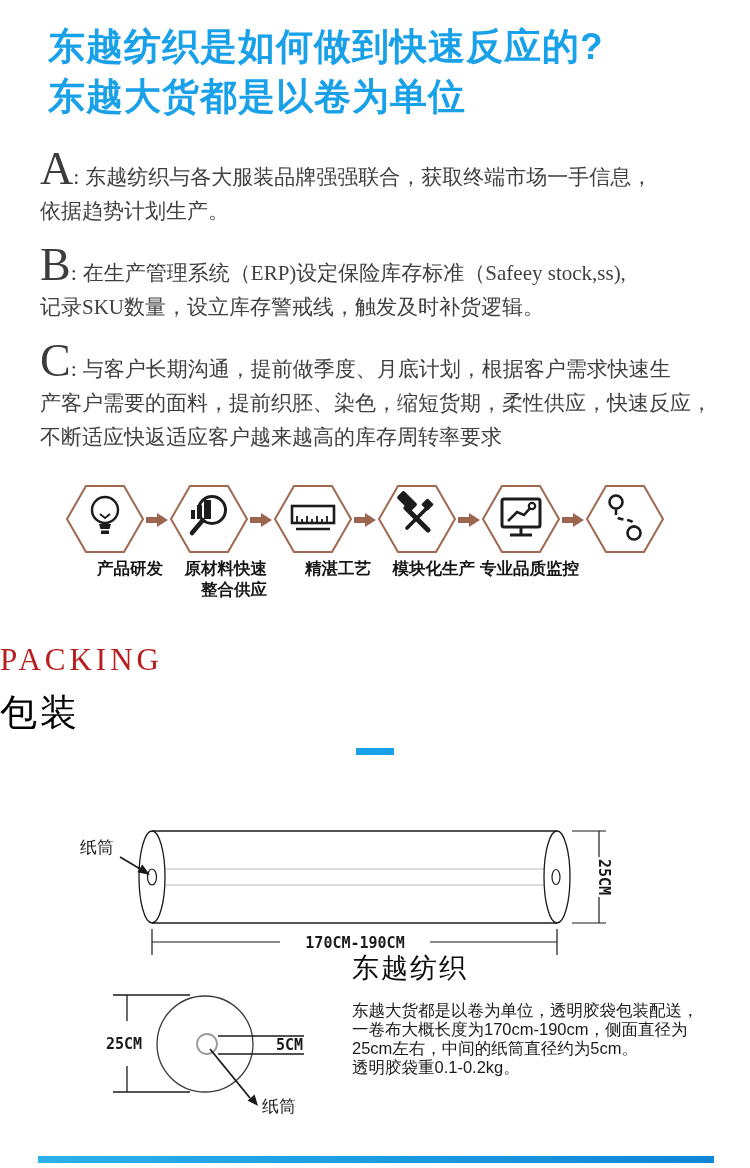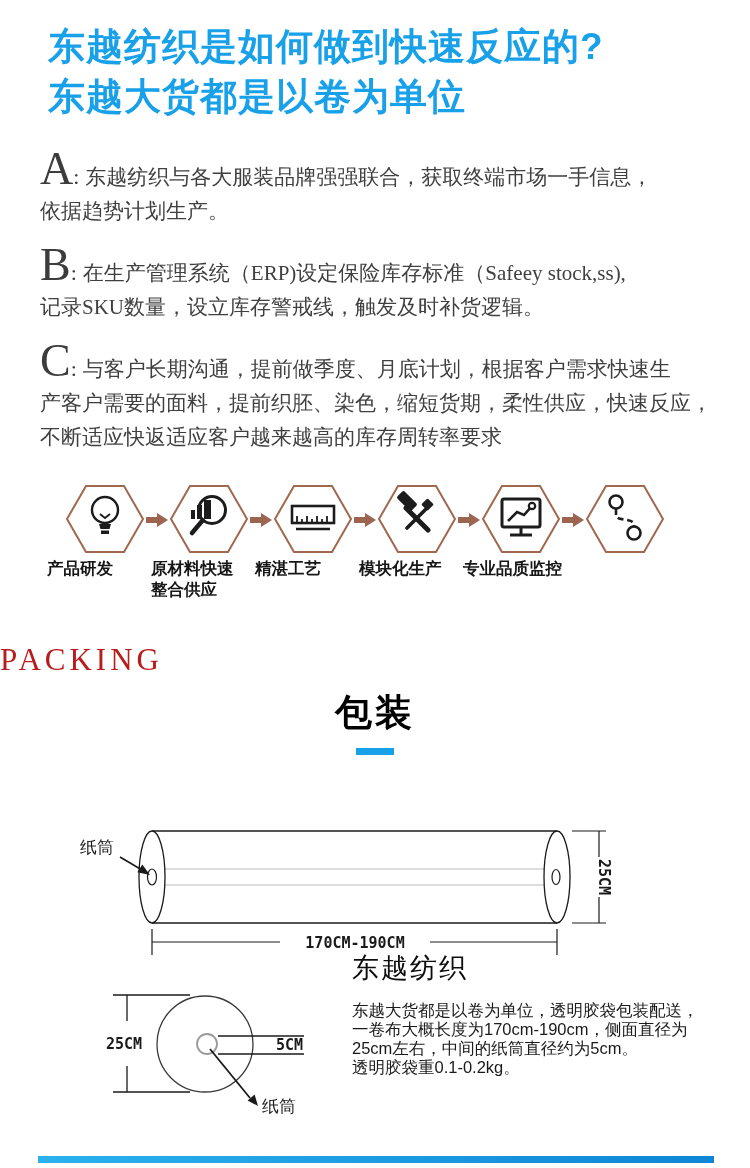--- a/index.html
+++ b/index.html
@@ -37,34 +37,34 @@
   .para-text { white-space: pre-line; }
 
   
   .steps {
     position: absolute; left: 64px; top: 483px;
     display: flex; align-items: flex-start;
   }
   .step { width: 82px; display: flex; flex-direction: column; align-items: center; }
   .step-label {
     margin-top: 3px; width: 116px; margin-left: -17px; margin-right: -17px;
-    text-align: left; font-size: 16.5px; line-height: 21px;
+    text-align: right; font-size: 16.5px; line-height: 21px;
     color: #161616; font-weight: 600; white-space: pre-line;
   }
   .step-arrow { width: 22px; margin-top: 28px; flex: 0 0 auto; }
 
   
   .packing-en {
     position: absolute; left: 0; top: 642px; width: 750px; text-align: left;
     font-family: "Liberation Serif", "DejaVu Serif", serif;
     font-size: 31px; color: #b91c1c; letter-spacing: 4px; font-weight: 400;
   }
   .packing-cn {
-    position: absolute; left: 0; top: 688px; width: 750px; text-align: center;
-    font-size: 37px; color: #000; letter-spacing: 3px; font-weight: 700;
+    position: absolute; left: 0; top: 688px; width: 750px; 
+    font-size: 37px; color: #000; letter-spacing: 3px; font-weight: 400;
   }
   .accent-dash {
     position: absolute; left: 356px; top: 748px; width: 38px; height: 7px;
     background: #18a0e8;
   }
 
   
   .roll-svg { position: absolute; left: 52px; top: 815px; }
   .endview-svg { position: absolute; left: 28px; top: 985px; }
   .dim-text {

